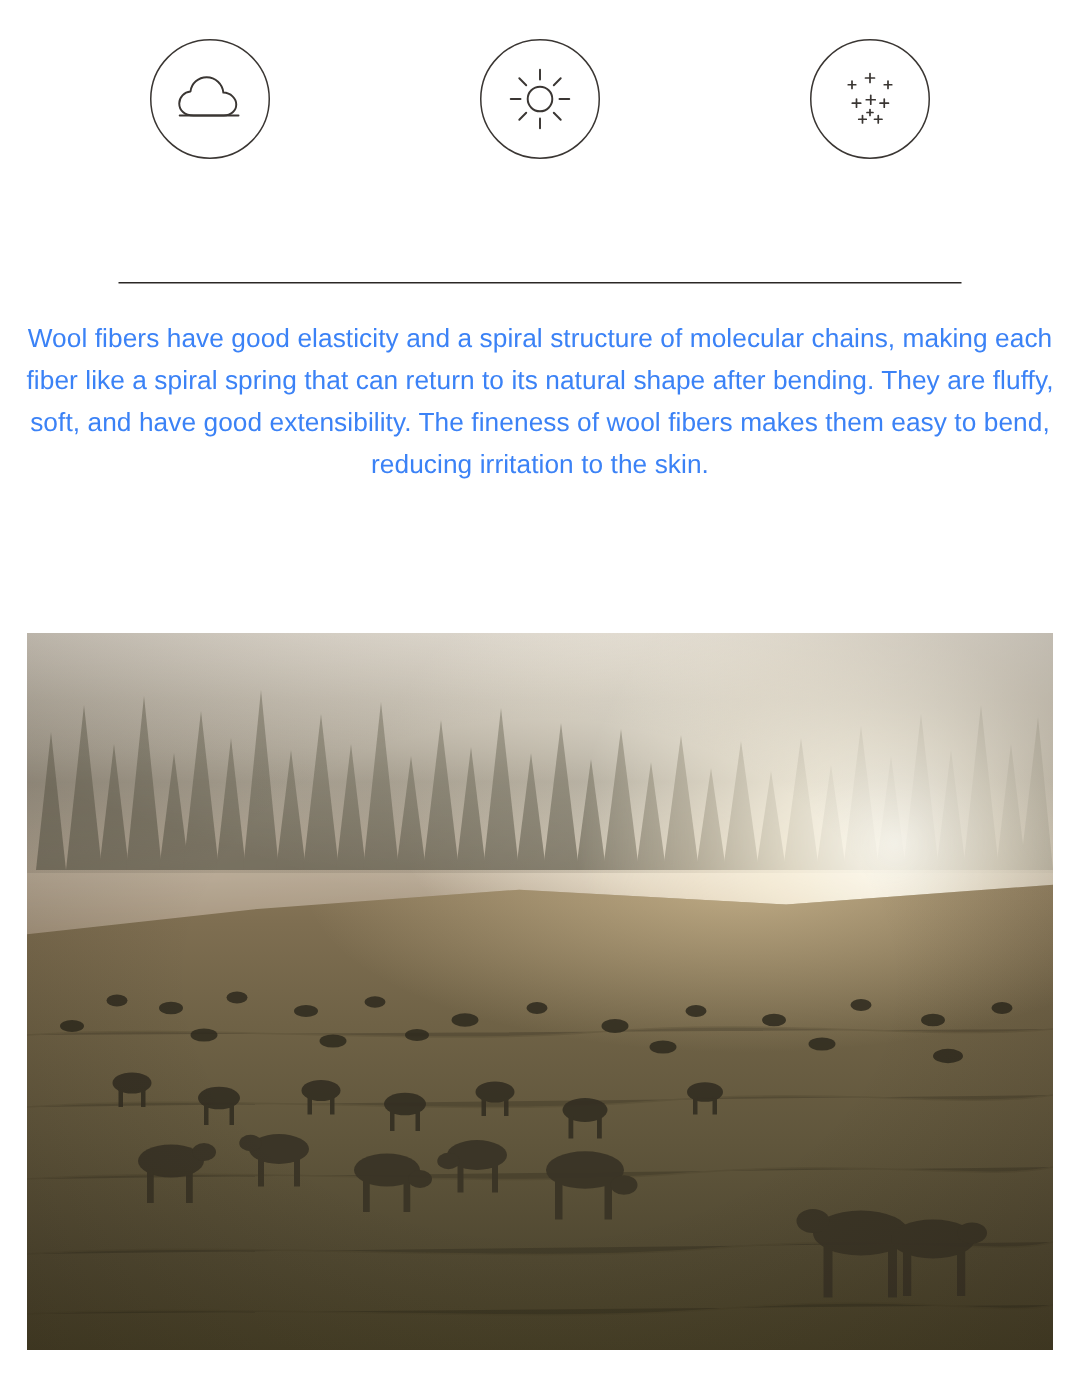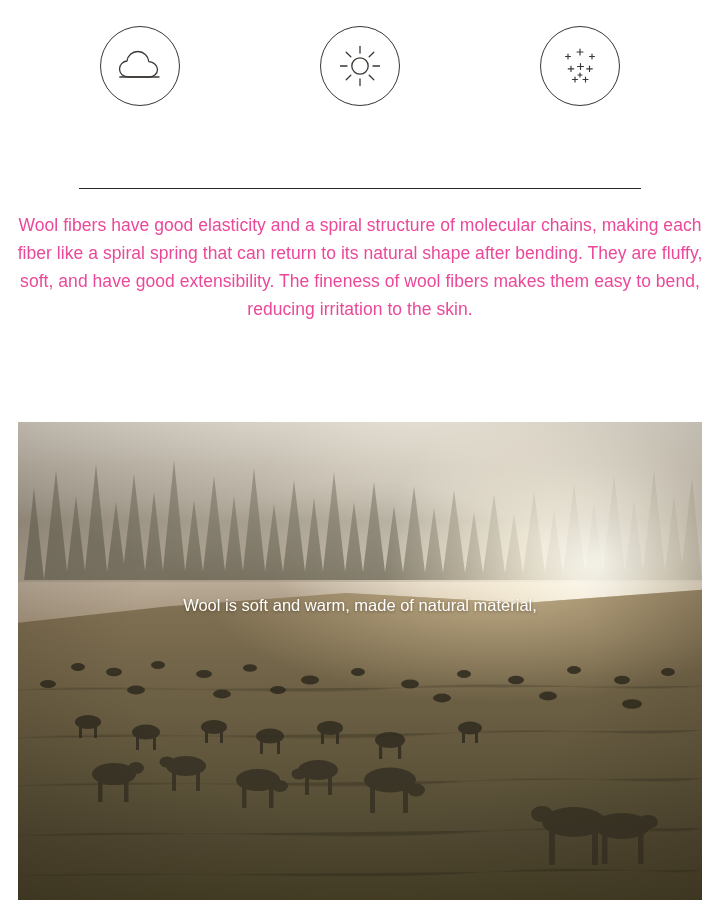--- a/index.html
+++ b/index.html
@@ -55,21 +55,21 @@
     background: #2b2725;
   }
 
   
   .paragraph {
     margin: 22px auto 0 auto;
     width: 690px;
     text-align: center;
     font-size: 17.5px;
     line-height: 28px;
-    color: #ec4899;
+    color: #3b82f6;
     letter-spacing: 0.05px;
   }
 
   
   .photo-wrap {
     position: absolute;
     left: 18px;
     top: 422px;
     width: 684px;
     height: 478px;
@@ -374,18 +374,17 @@
               <rect x="584" y="412" width="5.5" height="30"></rect>
               <rect x="620" y="412" width="5.5" height="30"></rect>
             <ellipse cx="630" cy="400" rx="10" ry="7"></ellipse>
           </g>
         </g>
       </svg>
 
       <div class="vignette"></div>
 
       <div class="overlay-caption">
-        <div>Wool is soft and warm, made of natural material,</div>
       </div>
     </div>
   </div>
 
 </div>
 
 </body></html>

